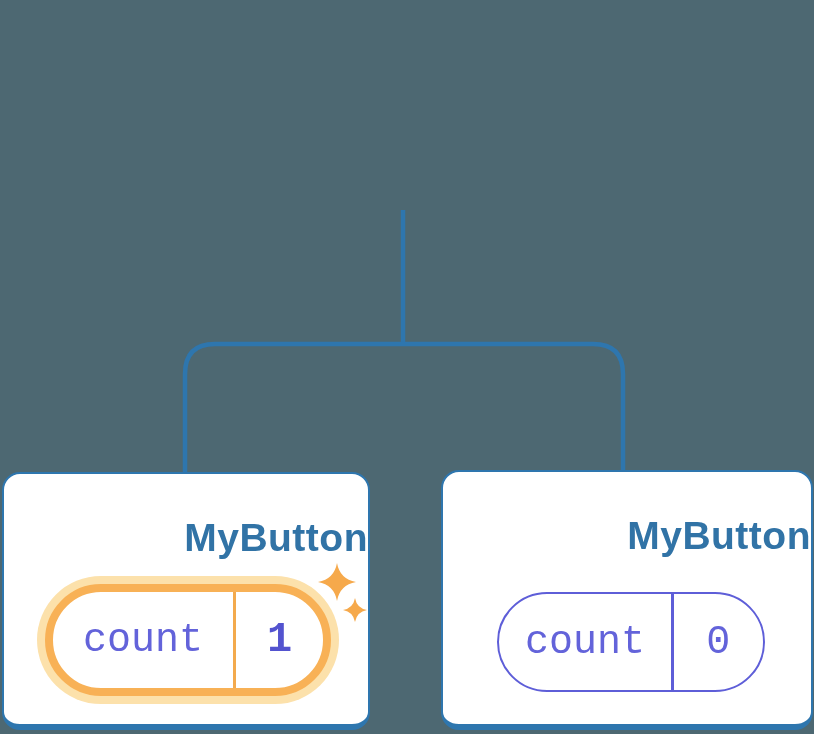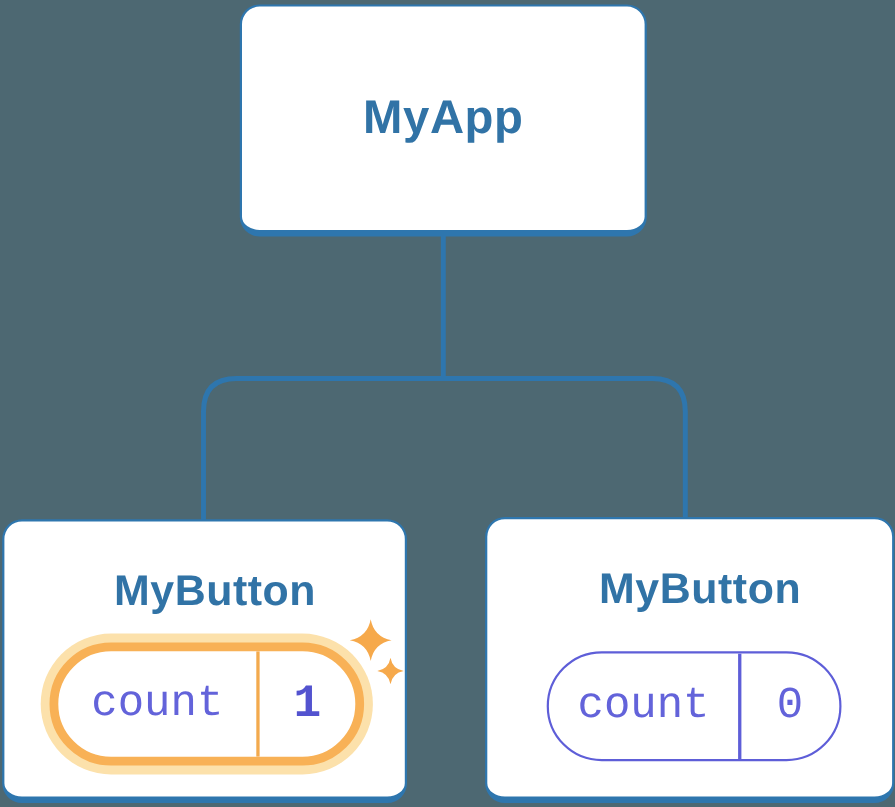--- a/index.html
+++ b/index.html
@@ -39,21 +39,21 @@
   .title {
     font-weight: bold;
     color: #3173A6;
     letter-spacing: 0.5px;
   }
   .root-card .title { font-size: 43px; }
   .child-card .title {
     position: absolute;
     left: 0; right: 0;
     top: 42px;
-    text-align: center;
+    text-align: right;
     font-size: 39px;
     padding-left: 19px;
   }
   .left-card  { left: 2px;   top: 472px; width: 368px; height: 258px; }
   .right-card { left: 441px; top: 470px; width: 372px; height: 260px; }
 
   .pill {
     position: absolute;
     background: #ffffff;
     display: flex;
@@ -109,23 +109,20 @@
 </head>
 <body>
 
 <div class="stage">
 
   <svg class="connectors" viewBox="0 0 814 734" xmlns="http://www.w3.org/2000/svg">
     <path d="M403 210 L403 346"></path>
     <path d="M185 478 L185 374 Q185 344 215 344 L593 344 Q623 344 623 374 L623 476"></path>
   </svg>
 
-  <div class="card root-card">
-    <div class="title">MyApp</div>
-  </div>
 
   <div class="card child-card left-card">
     <div class="title">MyButton</div>
     <div class="pill pill-active">
       <div class="pill-key">count</div>
       <div class="pill-divider"></div>
       <div class="pill-value">1</div>
     </div>
     <svg class="sparkles" viewBox="0 0 54 64" xmlns="http://www.w3.org/2000/svg">
       <path d="M22 2 Q24.9 18.1 41 21 Q24.9 23.9 22 40 Q19.1 23.9 3 21 Q19.1 18.1 22 2 Z"></path>

